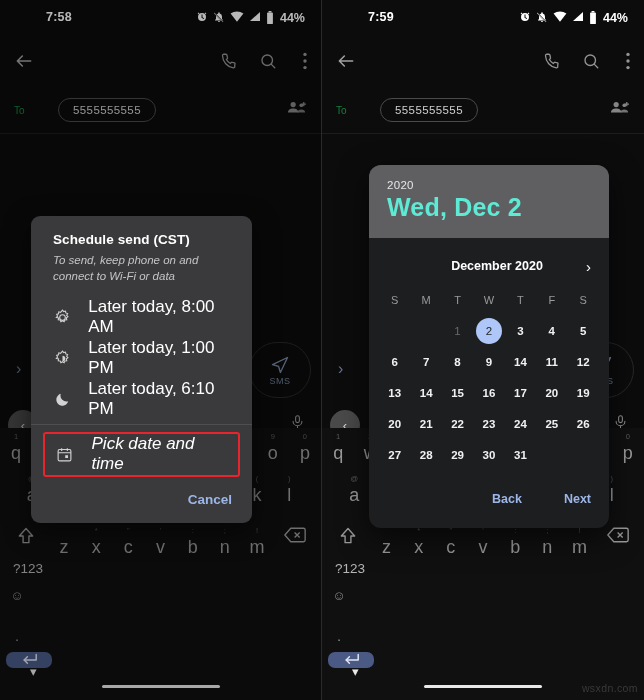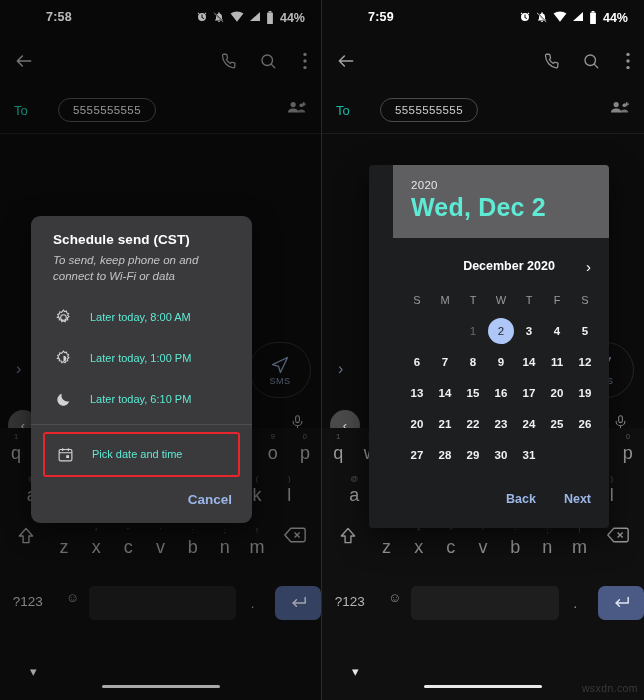--- a/index.html
+++ b/index.html
@@ -24,21 +24,21 @@
   .toolbar{ position:relative; height:50px; }
   .tb-icon{ position:absolute; top:50%; transform:translateY(-50%); opacity:.72; }
   .tb-back{ left:14px; }
   .tb-call{ right:84px; }
   .tb-search{ right:44px; }
   .tb-more{ right:14px; }
   .tb-icon svg{ display:block; }
 
   
   .torow{ position:relative; height:48px; border-bottom:1px solid #1d1d1d; }
-  .to-label{ position:absolute; left:14px; top:50%; transform:translateY(-50%); color:#14b8a6; font-size:13px; }
+  .to-label{ position:absolute; left:14px; top:50%; transform:translateY(-50%); color:#15803d; font-size:10px; }
   .chip{
     position:absolute; left:58px; top:50%; transform:translateY(-50%);
     border:1px solid #4a4a4a; border-radius:16px;
     padding:5px 14px; font-size:11.5px; color:#cfcfcf; letter-spacing:.4px;
   }
   .to-add{ position:absolute; right:14px; top:50%; transform:translateY(-50%); opacity:.7; }
 
   
   .canvas{ position:absolute; left:0; right:0; top:134px; bottom:0; background:#0c0c0c; }
 
@@ -58,21 +58,21 @@
     color:#d8d8d8; font-size:13px;
   }
   .mic{ position:absolute; right:16px; top:78px; opacity:.75; }
 
   
   .kb{ position:absolute; left:0; right:0; bottom:0; height:272px; background:#101010; }
   .kb-row{ display:flex; justify-content:center; align-items:flex-start; }
   .krow1{ height:46px; padding-top:4px; }
   .krow2{ height:52px; }
   .krow3{ height:52px; }
-  .krow4{ height:56px; }
+  .krow4{ height:56px;flex-direction:column; }
   .key{ position:relative; width:32.2px; display:flex; flex-direction:column; align-items:center; }
   .key .sup{ font-size:7.5px; color:#5b5b5b; height:10px; line-height:10px; }
   .key .main{ font-size:18px; color:#9a9a9a; line-height:22px; }
   .key-wide{ width:44px; display:flex; align-items:center; justify-content:center; }
   .k-space{
     width:148px; height:34px; margin-top:8px;
     background:#1e1e1e; border-radius:5px;
   }
   .k-123{ width:56px; text-align:center; color:#b5b5b5; font-size:13.5px; margin-top:16px; }
   .k-emoji{ width:34px; text-align:center; color:#8f8f8f; font-size:13px; margin-top:12px; }
@@ -95,54 +95,53 @@
     position:absolute; left:31px; top:216px; width:221px;
     background:#3a3a3c; border-radius:9px;
     box-shadow:0 8px 26px rgba(0,0,0,.55);
     padding-top:16px;
   }
   .dlg-title{ font-size:13.5px; font-weight:700; color:#fff; padding:0 22px; letter-spacing:.1px; }
   .dlg-sub{ font-size:11.5px; color:#c4c4c6; padding:6px 22px 0 22px; line-height:1.38;font-style:italic; }
   .dlg-list{ margin-top:12px; }
   .dlg-item{ display:flex; align-items:center; gap:17px; padding:0 22px; height:41px; }
   .dlg-item .ic{ width:20px; display:flex; justify-content:center; opacity:.9; }
-  .dlg-item .txt{ font-size:11px; color:#5eead4; }
+  .dlg-item .txt{ font-size:17px; color:#ffffff; }
   .dlg-sep{ height:1px; background:#4e4e50; margin-top:4px; }
   .dlg-pick{
     position:relative; margin:7px 12px 0 12px;
-    border:2.5px solid #e8242c; border-radius:3px;
+    border:2.5px solid #e8242c; border-radius:3px;font-style:italic;
   }
   .dlg-pick .dlg-item{ height:41px; padding:0 10px; }
   .dlg-actions{ height:46px; display:flex; align-items:center; justify-content:flex-end; padding-right:20px; }
   .dlg-cancel{ color:#9cb6e8; font-size:13.5px; font-weight:700; }
 
   
   .datepicker{
     position:absolute; left:47px; top:165px; width:240px;
-    background:#1d1e20; border-radius:4px; overflow:hidden;
+    background:#1d1e20; border-radius:12px; overflow:hidden;
     box-shadow:0 10px 30px rgba(0,0,0,.6);
-    padding-left:24px;
   }
   .dp-head{ background:#5f5f61; padding:14px 18px 16px 18px; }
   .dp-year{ font-size:11.5px; color:#e6e6e6; letter-spacing:.3px; }
   .dp-date{ font-size:25px; font-weight:700; color:#5eead4; letter-spacing:.2px; margin-top:2px; }
   .dp-month{ position:relative; height:36px; display:flex; align-items:center; justify-content:center; margin-top:10px; }
   .dp-month-lbl{ font-size:12.5px; font-weight:700; color:#fff;margin-left:16px; }
   .dp-next{ position:absolute; right:18px; top:50%; transform:translateY(-50%); color:#fff; font-size:15px; }
   .dp-grid{ padding:0 10px; }
   .dp-r{ display:flex; }
   .dp-c{ flex:1; height:31px; display:flex; align-items:center; justify-content:center; position:relative; }
   .dp-dow{ font-size:11px; color:#9a9a9a; }
   .dp-day{ font-size:11.5px; color:#f1f1f1; font-weight:700; }
   .dp-day.past{ color:#6a6a6a; font-weight:400; }
   .dp-day.sel{
     color:#23252b; width:26px; height:26px; border-radius:50%;
     background:#aec6f8; display:flex; align-items:center; justify-content:center; font-weight:400;
   }
-  .dp-actions{ height:58px; display:flex; align-items:center; justify-content:flex-end; gap:28px; padding-right:18px; }
+  .dp-actions{ height:58px; display:flex; align-items:center; justify-content:flex-end; gap:42px; padding-right:18px; }
   .dp-btn{ color:#9cb6e8; font-size:12.5px; font-weight:700; }
 
   .watermark{
     position:absolute; right:6px; bottom:6px;
     font-size:10.5px; color:#3a3a3a; letter-spacing:.4px;
   }
 </style>
 </head>
 <body>
 

